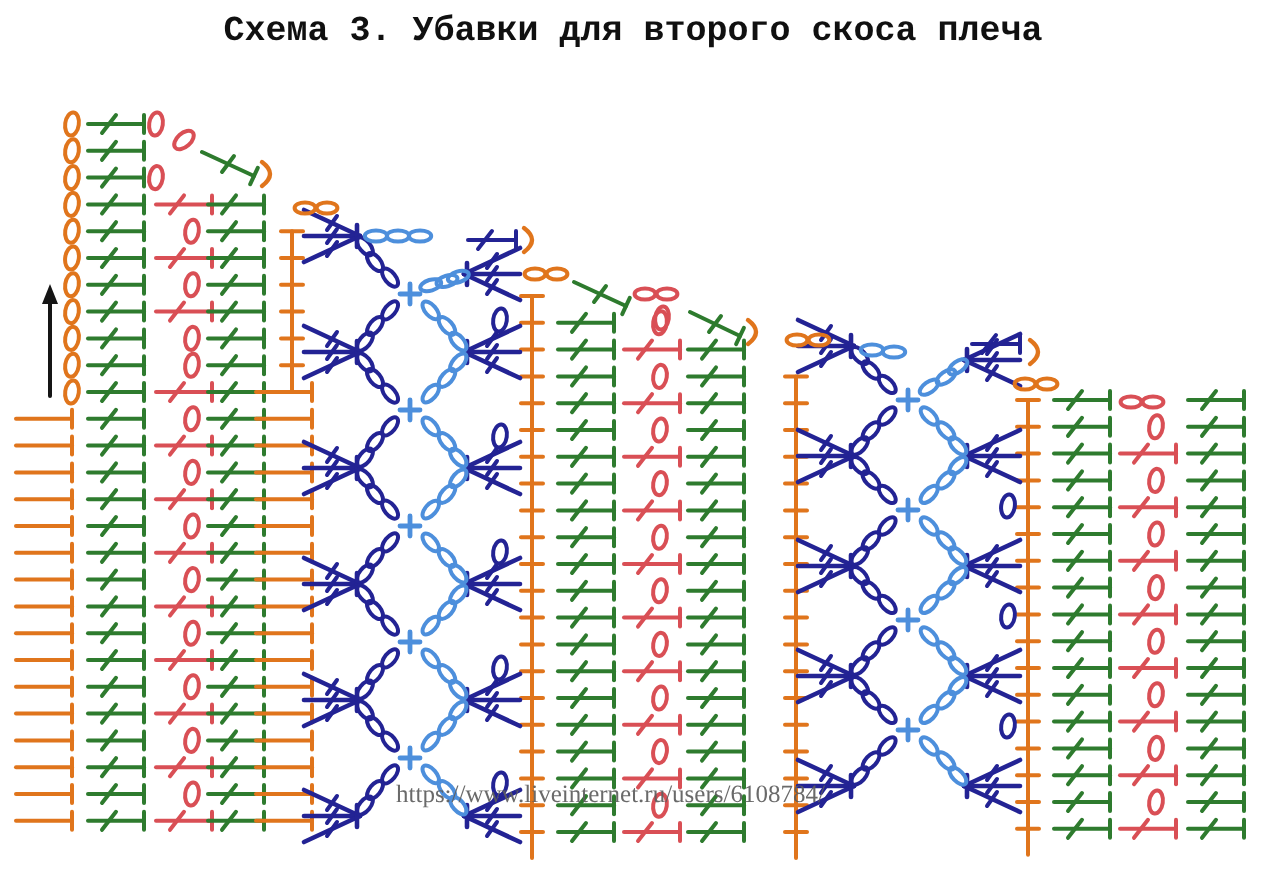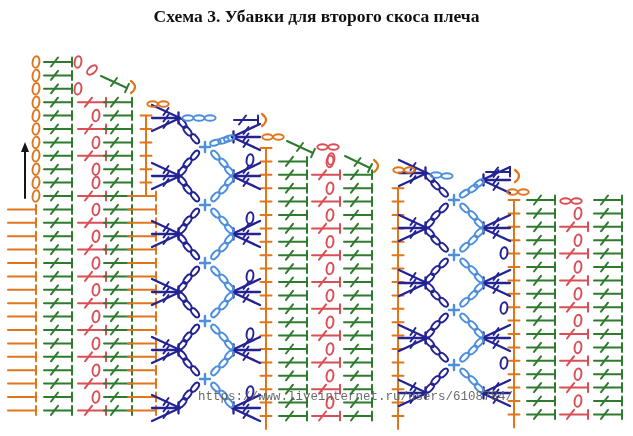--- a/index.html
+++ b/index.html
@@ -1,22 +1,22 @@
 <!DOCTYPE html>
 <html><head>
 <meta charset="utf-8">
 <style>
   html,body{margin:0;padding:0;background:#fff;}
   .page{position:relative;width:633px;height:436px;background:#ffffff;overflow:hidden;
         font-family:"Liberation Sans",sans-serif;}
   .title{position:absolute;top:6px;left:0;width:100%;text-align:center;
-         font-family:Liberation Serif, serif;font-weight:bold;font-size:17.5px;color:#101010;}
+         font-family:Liberation Mono, monospace;font-weight:bold;font-size:17.5px;color:#101010;}
   .chart-svg{position:absolute;left:0;top:0;}
   .watermark{position:absolute;left:198px;top:390px;font-size:12.5px;color:#5e5e5e;
-             font-family:Liberation Mono, monospace;letter-spacing:0px;opacity:.92;}
+             font-family:Liberation Serif, serif;letter-spacing:0px;opacity:.92;}
 </style>
 </head>
 <body>
 
 <div class="page">
   <div class="title">Схема 3. Убавки для второго скоса плеча</div>
   <svg id="chart" class="chart-svg" width="633" height="436" viewBox="0 0 633 436">
       <ellipse cx="36" cy="62" rx="3.4" ry="5.8" fill="none" stroke="#e0751c" stroke-width="2" transform="rotate(8 36 62)"></ellipse>
       <ellipse cx="36" cy="75.4" rx="3.4" ry="5.8" fill="none" stroke="#e0751c" stroke-width="2" transform="rotate(8 36 75.4)"></ellipse>
       <ellipse cx="36" cy="88.8" rx="3.4" ry="5.8" fill="none" stroke="#e0751c" stroke-width="2" transform="rotate(8 36 88.8)"></ellipse>

